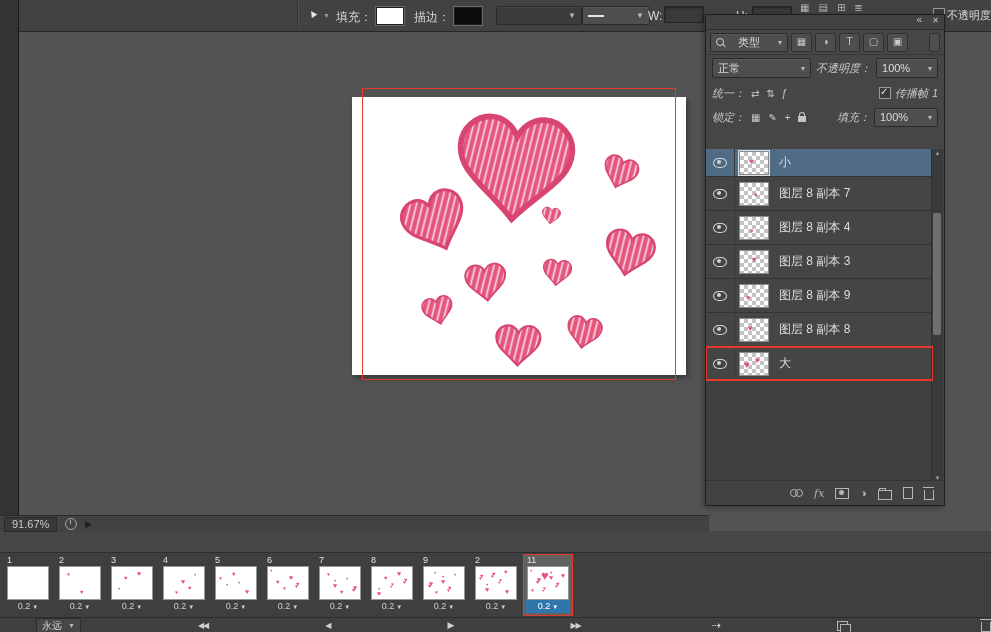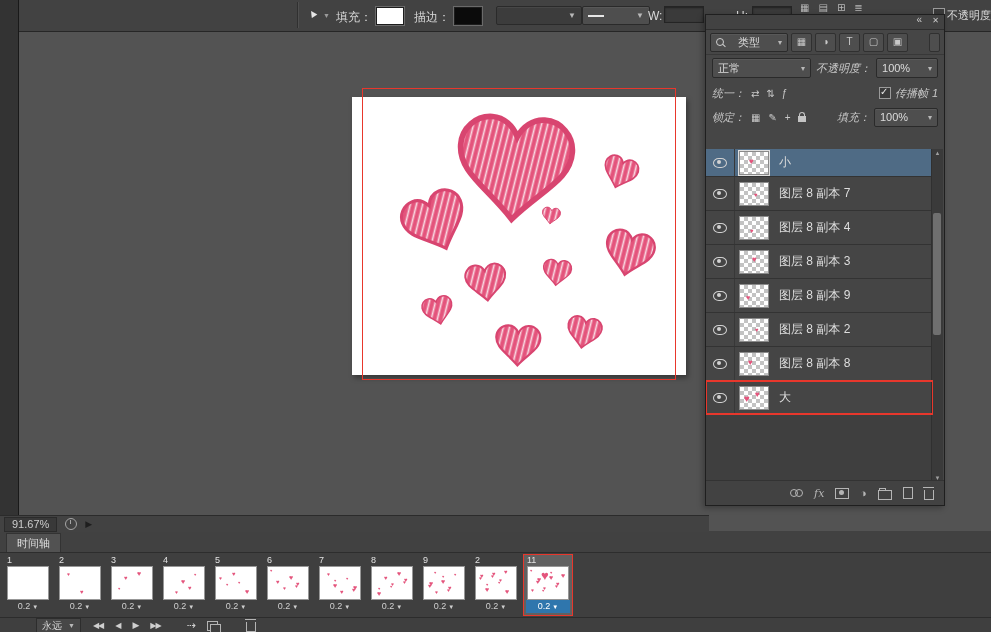--- a/index.html
+++ b/index.html
@@ -133,21 +133,21 @@
   .frame{position:relative;width:48px;flex:0 0 48px;padding:0 2px;box-sizing:border-box;}
   .frame.selected{background:#616161;}
   .frame-num{height:11px;font-size:9px;color:#e2e2e2;padding-left:1px;}
   .frame-thumb{position:relative;width:42px;height:34px;margin:0 auto;background:#ffffff;border:1px solid #979797;
                box-sizing:border-box;overflow:hidden;}
   .frame-duration{height:13px;line-height:13px;text-align:center;font-size:9px;color:#cfcfcf;}
   .frame.selected .frame-duration{background:#2f76ad;color:#fff;}
   .frame-duration .dd{font-size:6px;margin-left:2px;}
   .frame-annotation{position:absolute;left:-1px;top:-1px;right:-1px;bottom:-1px;border:1px solid #e8372c;z-index:6;pointer-events:none;}
   .playback-bar{position:absolute;left:0;top:86px;right:0;height:15px;background:#3f3f3f;border-top:1px solid #2c2c2c;
-                display:flex;align-items:center;gap:12px;padding-left:36px;}
+                display:flex;align-items:center;gap:12px;padding-left:36px;justify-content:space-between;}
   .loop-combo{height:13px;font-size:10px;background:#474747;border:1px solid #2d2d2d;color:#d5d5d5;
               display:flex;align-items:center;gap:6px;padding:0 5px;}
   .pb-icon{color:#cfcfcf;font-size:8px;letter-spacing:-1px;line-height:1;}
   .pb-icon.play{font-size:9px;}
 </style>
 </head>
 <body>
 
 <div class="screen">
 
@@ -335,31 +335,20 @@
             </div>
           </div>
           <div class="layer-name">图层 8 副本 9</div>
         </div>
         <div class="layer-row">
           <div class="eye-cell">
             <span class="eye-icon"></span>
           </div>
           <div class="thumb-cell">
             <div class="layer-thumb">
-              <span class="mini-heart" style="left:15px;top:8px;font-size:6px;color:#e4547c">♥</span>
-            </div>
-          </div>
-          <div class="layer-name">图层 8 副本 2</div>
-        </div>
-        <div class="layer-row">
-          <div class="eye-cell">
-            <span class="eye-icon"></span>
-          </div>
-          <div class="thumb-cell">
-            <div class="layer-thumb">
               <span class="mini-heart" style="left:8px;top:6px;font-size:8px;color:#e4547c">♥</span>
             </div>
           </div>
           <div class="layer-name">图层 8 副本 8</div>
         </div>
         <div class="layer-row">
           <div class="eye-cell">
             <span class="eye-icon"></span>
           </div>
           <div class="thumb-cell">
@@ -390,23 +379,20 @@
     </div>
   </div>
 
   <div class="status-bar">
     <span class="zoom-box">91.67%</span>
     <span class="gauge-icon"></span>
     <span class="flyout-arrow">▶</span>
   </div>
 
   <div class="timeline">
-    <div class="tl-tab-row">
-      <span class="tl-tab">时间轴</span>
-    </div>
     <div class="frames-area">
         <div class="frame">
           <div class="frame-num">1</div>
           <div class="frame-thumb"></div>
           <div class="frame-duration"><span>0.2</span><span class="dd">▼</span></div>
         </div>
         <div class="frame">
           <div class="frame-num">2</div>
           <div class="frame-thumb">
             <span class="mini-heart" style="left:7px;top:5px;font-size:5px;color:#e4547c">♥</span>

